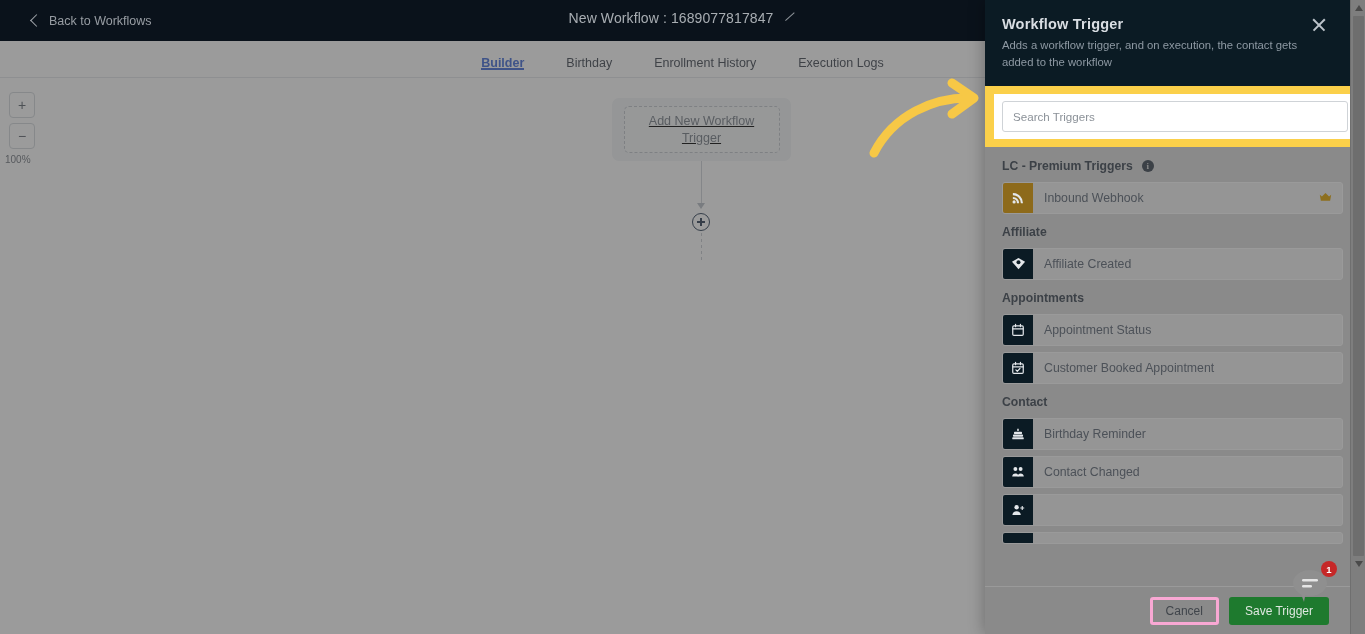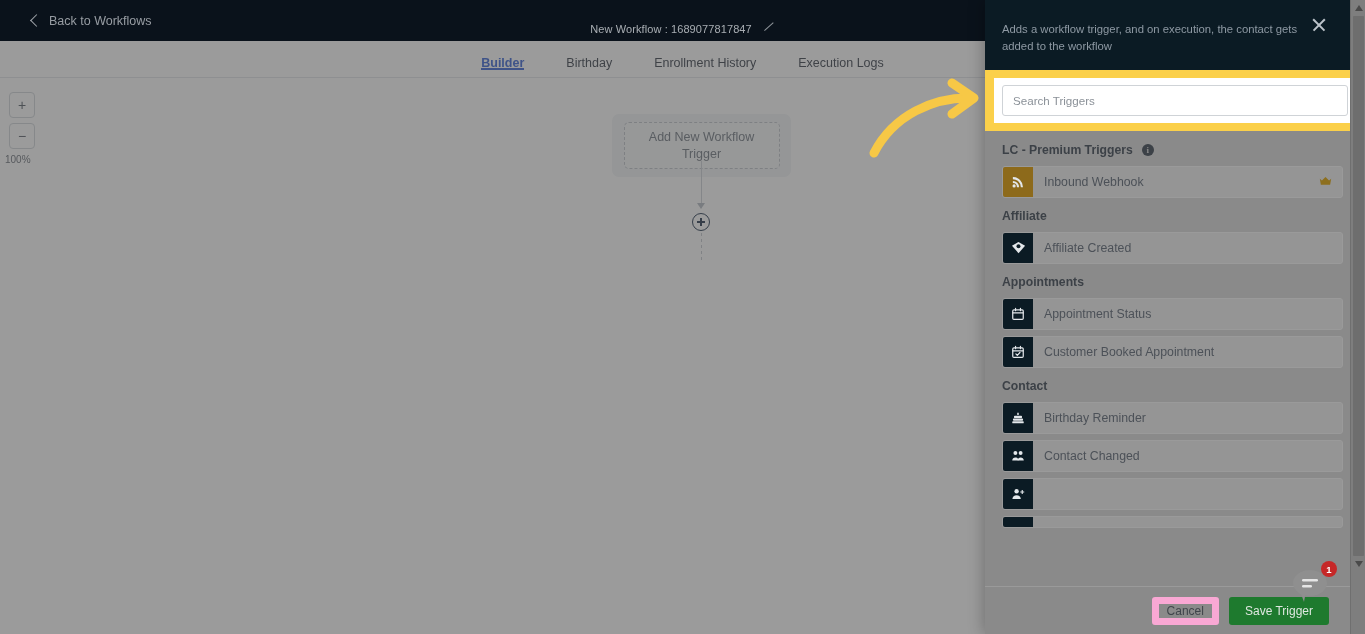--- a/index.html
+++ b/index.html
@@ -24,22 +24,22 @@
     cursor: pointer;
   }
   .chev-left { width: 11px; height: 11px; position: relative; display: inline-block; }
   .chev-left::before {
     content: ""; position: absolute; left: 3px; top: 1px;
     width: 8px; height: 8px;
     border-left: 1.6px solid #c6ccd3; border-bottom: 1.6px solid #c6ccd3;
     transform: rotate(45deg);
   }
   .wf-title {
-    position: absolute; left: 0; right: 0; top: 21px;
-    text-align: center; color: #cdd3da; font-size: 11px;
+    position: absolute; left: 0; right: 0; top: 10px;
+    text-align: center; color: #cdd3da; font-size: 14px;
     letter-spacing: .1px;
   }
   .pencil-icon {
     display: inline-block; width: 13px; height: 13px; margin-left: 10px;
     position: relative; vertical-align: -1px; cursor: pointer;
   }
   .pencil-icon::before {
     content: ""; position: absolute; left: 1px; top: 5px;
     width: 12px; height: 1.4px; background: #aeb5bd;
     transform: rotate(-42deg);
@@ -72,24 +72,24 @@
     width: 26px; height: 26px; border: 1px solid #d3d7dc; background: #fff;
     border-radius: 4px; display: flex; align-items: center; justify-content: center;
     font-size: 14px; color: #5d646d; cursor: pointer; margin-bottom: 5px;
   }
   .zoom-level {
     width: 34px; text-align: left; font-size: 10px; color: #70767e;
     margin-left: -4px; margin-top: 1px;
   }
 
   .trigger-card-wrap {
-    position: absolute; left: 612px; top: 36px;
+    position: absolute; left: 612px; top: 20px;
     width: 179px; height: 63px;
     background: #f2f4f6; border-radius: 7px;
-    display: flex; align-items: center; justify-content: center;
+    display: flex; align-items: center; justify-content: center; text-decoration: underline;
   }
   .trigger-card {
     width: 156px; height: 47px;
     border: 1px dashed #c2c7cd; border-radius: 5px;
     background: #f6f8f9;
     display: flex; align-items: center; justify-content: center;
     text-align: center; font-size: 12.5px; color: #767d86; line-height: 1.35;
     padding: 0 6px; cursor: pointer;
   }
   .connector {
@@ -213,21 +213,21 @@
   }
   .trig-row.partial { height: 12px; margin-bottom: 0; }
   .trig-row.partial .trig-icon { background: #0b1b24; }
 
   .panel-foot {
     flex: 0 0 auto; height: 48px; border-top: 1px solid #9a9a9a;
     display: flex; align-items: center; justify-content: flex-end;
     gap: 10px; padding-right: 36px; background: #8a8a8a;
   }
   .btn-cancel {
-    height: 28px; padding: 0 8px; border: 7px solid #f9a8d4; border-radius: 3px;
+    height: 28px; padding: 0 13px; border: 3px solid #f9a8d4; border-radius: 3px;
     background: transparent; color: #40454b; font-size: 12px; cursor: pointer;
     font-family: "Liberation Sans", sans-serif;
     text-align: right;
   }
   .btn-save {
     height: 28px; padding: 0 16px; border: 0; border-radius: 3px;
     background: #1e7a2e; color: #dfe8e0; font-size: 12px; cursor: pointer;
     font-family: "Liberation Sans", sans-serif;
   }
 
@@ -311,20 +311,21 @@
     <div class="plus-node"></div>
     <div class="connector-dash"></div>
   </div>
 
   <div class="dim-top"></div>
   <div class="dim"></div>
 
   <div class="panel">
 
     <div class="panel-head">
+      <div class="panel-title">Workflow Trigger</div>
       <div class="panel-desc">Adds a workflow trigger, and on execution, the contact gets added to the workflow</div>
       <div class="panel-close"></div>
     </div>
 
     <div class="search-highlight">
       <div class="search-inner">
         <input class="search-input" type="text" placeholder="Search Triggers" style="">
       </div>
     </div>
 

